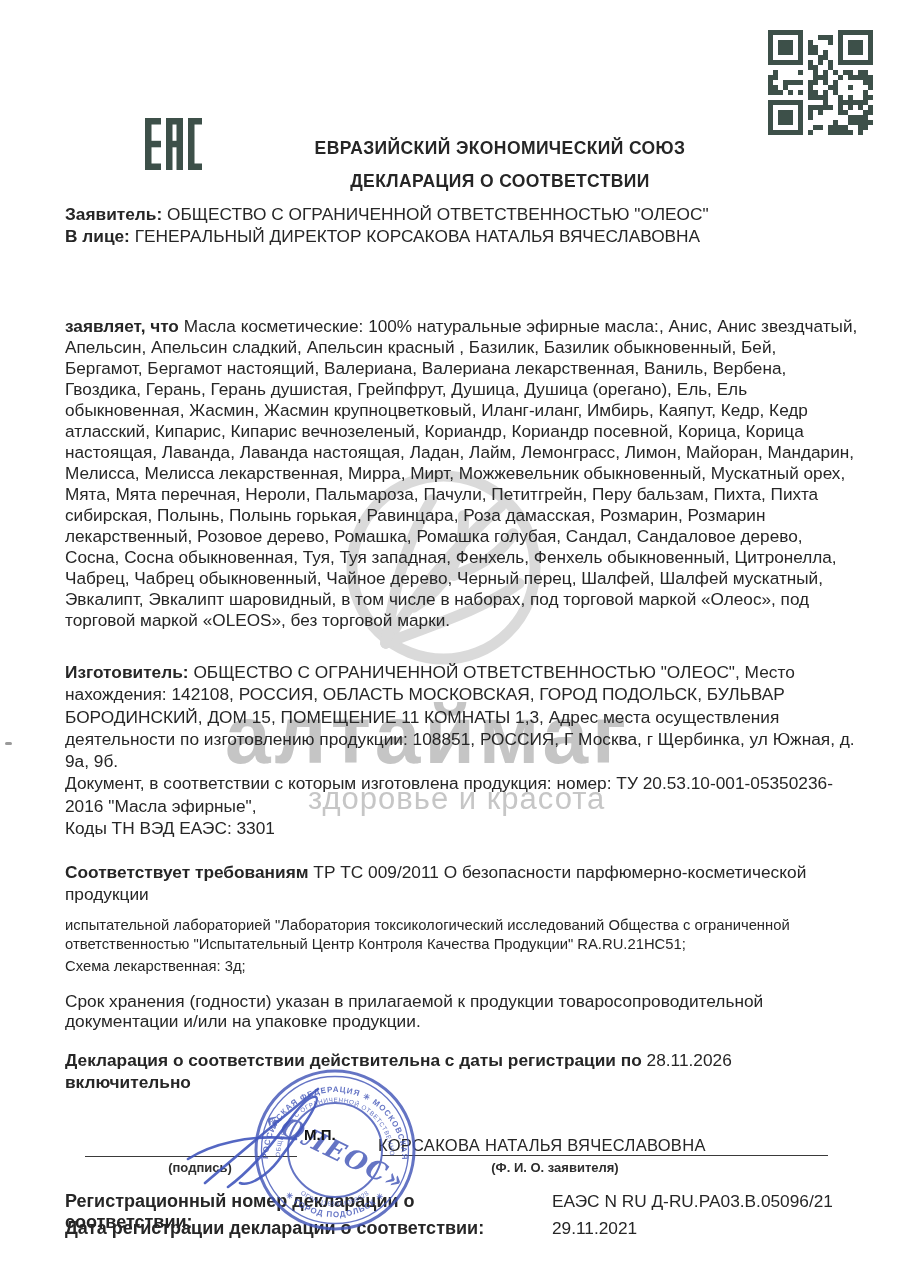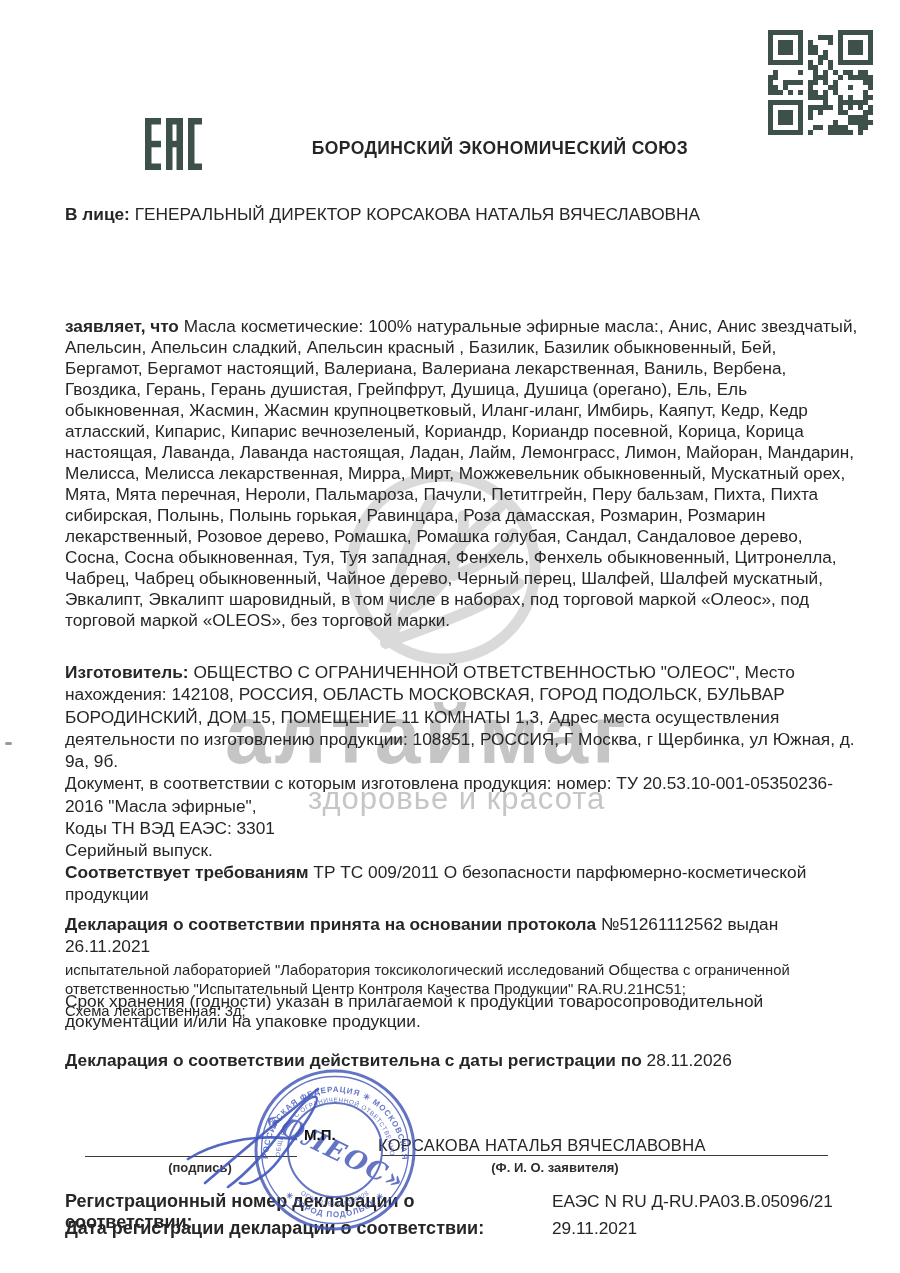--- a/index.html
+++ b/index.html
@@ -236,57 +236,58 @@
     </div>
     <div class="finder" style="left: 70px; top: 0px;">
       <div class="dot"></div>
     </div>
     <div class="finder" style="left: 0px; top: 70px;">
       <div class="dot"></div>
     </div>
   </div>
 
 <div class="abs header">
-  <div class="h1">БОРОДИНСКИЙ ЭКОНОМИЧЕСКИЙ СОЮЗ</div>
+  <div class="h1">ЕВРАЗИЙСКИЙ ЭКОНОМИЧЕСКИЙ СОЮЗ</div>
+  <div class="h2">ДЕКЛАРАЦИЯ О СООТВЕТСТВИИ</div>
 </div>
 
 <div class="abs block applicant">
+  <div><b>Заявитель:</b> <span>ОБЩЕСТВО С ОГРАНИЧЕННОЙ ОТВЕТСТВЕННОСТЬЮ "ОЛЕОС"</span></div>
   <div><b>В лице:</b> <span>ГЕНЕРАЛЬНЫЙ ДИРЕКТОР КОРСАКОВА НАТАЛЬЯ ВЯЧЕСЛАВОВНА</span></div>
 </div>
 
 <div class="abs block declaration">
   <b>заявляет, что</b>
   <span>Масла косметические: 100% натуральные эфирные масла:, Анис, Анис звездчатый, Апельсин, Апельсин сладкий, Апельсин красный , Базилик, Базилик обыкновенный, Бей, Бергамот, Бергамот настоящий, Валериана, Валериана лекарственная, Ваниль, Вербена, Гвоздика, Герань, Герань душистая, Грейпфрут, Душица, Душица (орегано), Ель, Ель обыкновенная, Жасмин, Жасмин крупноцветковый, Иланг-иланг, Имбирь, Каяпут, Кедр, Кедр атласский, Кипарис, Кипарис вечнозеленый, Кориандр, Кориандр посевной, Корица, Корица настоящая, Лаванда, Лаванда настоящая, Ладан, Лайм, Лемонграсс, Лимон, Майоран, Мандарин, Мелисса, Мелисса лекарственная, Мирра, Мирт, Можжевельник обыкновенный, Мускатный орех, Мята, Мята перечная, Нероли, Пальмароза, Пачули, Петитгрейн, Перу бальзам, Пихта, Пихта сибирская, Полынь, Полынь горькая, Равинцара, Роза дамасская, Розмарин, Розмарин лекарственный, Розовое дерево, Ромашка, Ромашка голубая, Сандал, Сандаловое дерево, Сосна, Сосна обыкновенная, Туя, Туя западная, Фенхель, Фенхель обыкновенный, Цитронелла, Чабрец, Чабрец обыкновенный, Чайное дерево, Черный перец, Шалфей, Шалфей мускатный, Эвкалипт, Эвкалипт шаровидный, в том числе в наборах, под торговой маркой «Олеос», под торговой маркой «OLEOS», без торговой марки.</span>
 </div>
 
 <div class="abs block manufacturer">
   <div><b>Изготовитель:</b> <span>ОБЩЕСТВО С ОГРАНИЧЕННОЙ ОТВЕТСТВЕННОСТЬЮ "ОЛЕОС", Место нахождения: 142108, РОССИЯ, ОБЛАСТЬ МОСКОВСКАЯ, ГОРОД ПОДОЛЬСК, БУЛЬВАР БОРОДИНСКИЙ, ДОМ 15, ПОМЕЩЕНИЕ 11 КОМНАТЫ 1,3, Адрес места осуществления деятельности по изготовлению продукции: 108851, РОССИЯ, Г Москва, г Щербинка, ул Южная, д. 9а, 9б.</span></div>
   <div>Документ, в соответствии с которым изготовлена продукция: номер: ТУ 20.53.10-001-05350236-2016 "Масла эфирные",</div>
   <div>Коды ТН ВЭД ЕАЭС: 3301</div>
-  <div>Серийный выпуск.</div>
 </div>
 
 <div class="abs block compliance">
   <b>Соответствует требованиям</b>
   <span>ТР ТС 009/2011 О безопасности парфюмерно-косметической продукции</span>
 </div>
 
 <div class="abs block basis">
-  <div><b>Декларация о соответствии принята на основании протокола</b> <span>№51261112562 выдан 26.11.2021</span></div>
   <div class="small">испытательной лабораторией "Лаборатория токсикологический исследований Общества с ограниченной ответственностью "Испытательный Центр Контроля Качества Продукции" RA.RU.21НС51;</div>
   <div class="small">Схема лекарственная: 3д;</div>
 </div>
 
 <div class="abs block additional">
   <div class="txt">Срок хранения (годности) указан в прилагаемой к продукции товаросопроводительной документации и/или на упаковке продукции.</div>
 </div>
 
 <div class="abs block validity">
   <span>Декларация о соответствии действительна с даты регистрации по</span>
   <span class="plain">28.11.2026</span>
+  <div>включительно</div>
 </div>
 
 <div class="abs sign-line s1"></div>
 <div class="abs sign-line s2"></div>
 <div class="abs caption cap-sign">(подпись)</div>
 <div class="abs caption cap-fio">(Ф. И. О. заявителя)</div>
 <div class="abs mp">М.П.</div>
 <div class="abs fio-name">КОРСАКОВА НАТАЛЬЯ ВЯЧЕСЛАВОВНА</div>
 
 <svg class="abs stamp" viewBox="-83 -83 166 166" aria-hidden="true">

